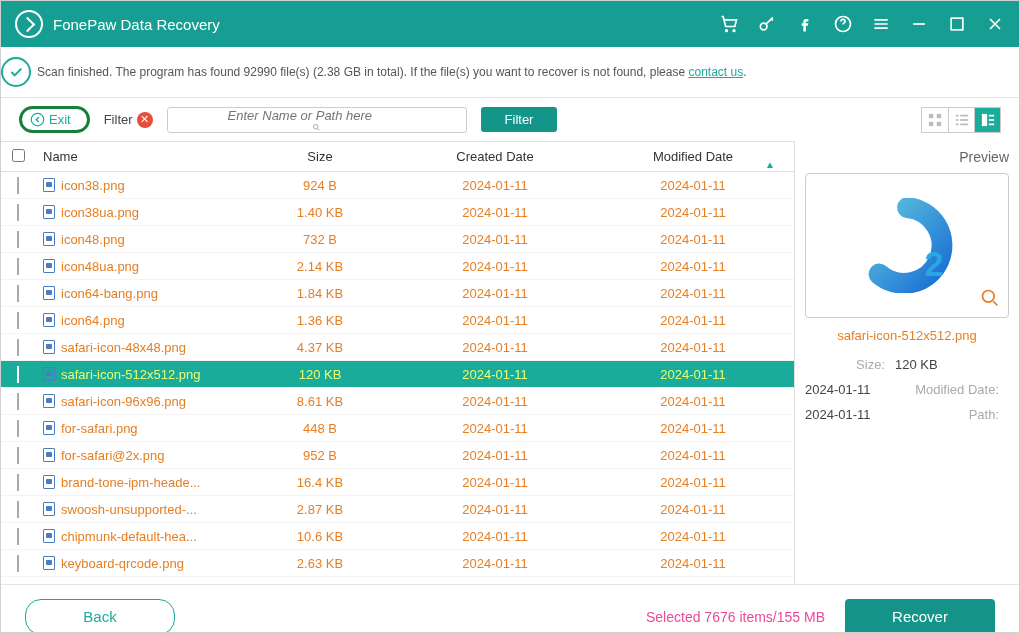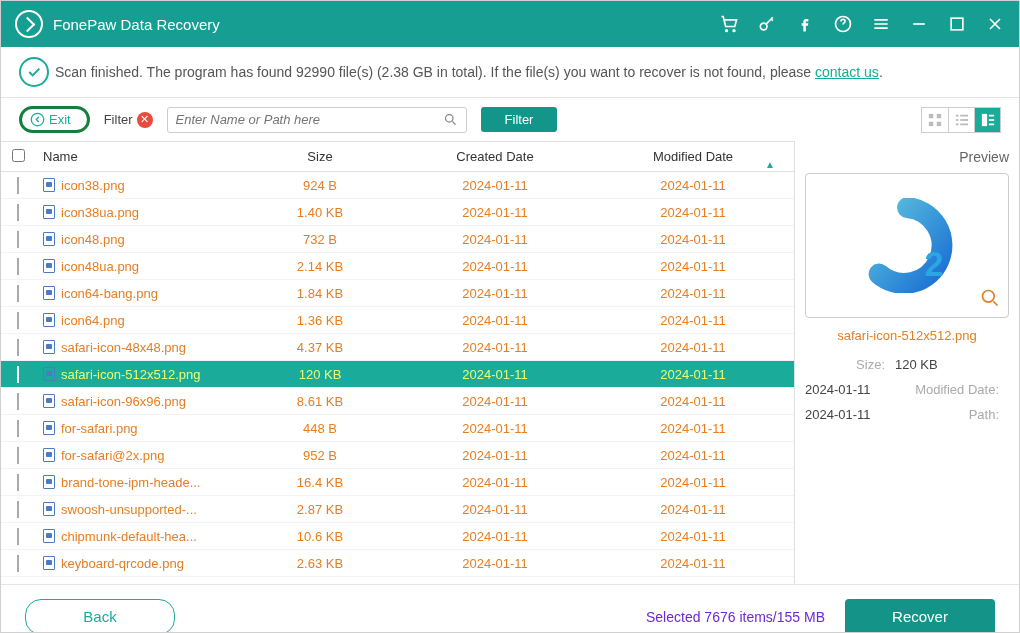--- a/index.html
+++ b/index.html
@@ -3,30 +3,30 @@
   <meta charset="utf-8">
   <style>
     * { box-sizing: border-box; margin: 0; padding: 0; font-family: -apple-system, "Segoe UI", Arial, sans-serif; }
     body { width: 1020px; height: 633px; background: #fff; overflow: hidden; border: 1px solid #d0d0d0; }
     .titlebar { background: #179e92; height: 46px; display: flex; align-items: center; padding: 0 14px; color: #fff; }
     .logo-ic { width: 28px; height: 28px; border: 2.5px solid #fff; border-radius: 50%; display: flex; align-items: center; justify-content: center; margin-right: 10px; position: relative; }
     .logo-ic::after { content: ""; width: 9px; height: 9px; border-right: 2.5px solid #fff; border-top: 2.5px solid #fff; transform: rotate(45deg); position: absolute; left: 5px; }
     .app-title { font-size: 15px; font-weight: 500; }
     .title-icons { margin-left: auto; display: flex; gap: 18px; align-items: center; }
     .title-icons span { cursor: pointer; width: 20px; height: 20px; display: flex; align-items: center; justify-content: center; }
-    .status-bar { display: flex; align-items: center; padding: 10px 18px; border-bottom: 1px solid #e5e5e5; font-size: 14px; color: #555; }
+    .status-bar { display: flex; align-items: center; padding: 10px 0; border-bottom: 1px solid #e5e5e5; font-size: 12px; color: #555; }
     .check-ic { width: 30px; height: 30px; border: 2px solid #1aab9b; border-radius: 50%; display: flex; align-items: center; justify-content: center; margin-right: 6px; }
     .check-ic svg { width: 16px; height: 16px; }
     .status-bar a { color: #1aab9b; text-decoration: underline; }
     .toolbar { display: flex; align-items: center; padding: 8px 18px; gap: 14px; }
     .exit-btn { border: 3px solid #15803d; background: #fff; color: #1aab9b; border-radius: 14px; padding: 3px 16px 3px 8px; font-size: 13px; cursor: pointer; display: flex; align-items: center; gap: 4px; }
     .exit-btn svg { width: 15px; height: 15px; }
     .filter-lbl { font-size: 13px; color: #444; display: flex; align-items: center; gap: 4px; }
     .filter-x { width: 16px; height: 16px; background: #e74c3c; border-radius: 50%; color: #fff; font-size: 11px; display: flex; align-items: center; justify-content: center; }
-    .search-box { border: 1px solid #ccc; border-radius: 3px; width: 300px; height: 26px; display: flex; align-items: center; padding: 0 8px; }
+    .search-box { border: 1px solid #ccc; border-radius: 3px; width: 300px; height: 26px; display: flex; align-items: center; padding: 0 8px; flex-direction: column; }
     .search-box input { border: none; outline: none; flex: 1; font-size: 13px; color: #888; font-style: italic; }
     .search-box svg { width: 15px; height: 15px; stroke: #888; }
     .filter-btn { background: #139589; color: #fff; border: none; border-radius: 3px; padding: 5px 24px; font-size: 13px; cursor: pointer; }
     .view-toggles { margin-left: auto; display: flex; border: 1px solid #ccc; }
     .view-toggles div { width: 26px; height: 24px; display: flex; align-items: center; justify-content: center; border-left: 1px solid #ccc; cursor: pointer; }
     .view-toggles div:first-child { border-left: none; }
     .view-toggles div.active { background: #1aab9b; }
     .view-toggles svg { width: 14px; height: 14px; }
     .content { display: flex; height: 443px; }
     .table-wrap { flex: 1; border-top: 1px solid #e0e0e0; border-right: 1px solid #e0e0e0; overflow: hidden; }
@@ -48,21 +48,21 @@
     .preview { width: 224px; padding: 8px 10px; font-size: 13px; color: #555; }
     .preview-title { text-align: right; color: #666; font-size: 14px; margin-bottom: 8px; }
     .preview-img { border: 1px solid #ccc; border-radius: 4px; height: 145px; display: flex; align-items: center; justify-content: center; position: relative; margin-bottom: 6px; }
     .magnify { position: absolute; right: 8px; bottom: 6px; color: #e67e22; }
     .preview-name { text-align: center; color: #e67e22; font-size: 13px; margin: 10px 0 14px; }
     .meta { display: grid; grid-template-columns: 90px 1fr; row-gap: 10px; font-size: 13px; }
     .meta-label { text-align: right; color: #aaa; padding-right: 10px; }
     .meta-value { color: #444; }
     .footer { display: flex; align-items: center; padding: 10px 24px; gap: 20px; border-top: 1px solid #e5e5e5; height: 64px; }
     .back-btn { border: 1.5px solid #1aab9b; background: #fff; color: #1aab9b; border-radius: 16px; width: 150px; height: 36px; font-size: 15px; cursor: pointer; }
-    .selected-text { margin-left: auto; font-size: 14px; color: #6d28d9; }
+    .selected-text { margin-left: auto; font-size: 14px; color: #ec4899; }
     .recover-btn { background: #149488; color: #fff; border: none; border-radius: 4px; width: 150px; height: 36px; font-size: 15px; cursor: pointer; }
   </style>
 </head>
 <body>
 
 <div class="titlebar">
   <span class="logo-ic"></span>
   <span class="app-title">FonePaw Data Recovery</span>
   <div class="title-icons">
     <span>

